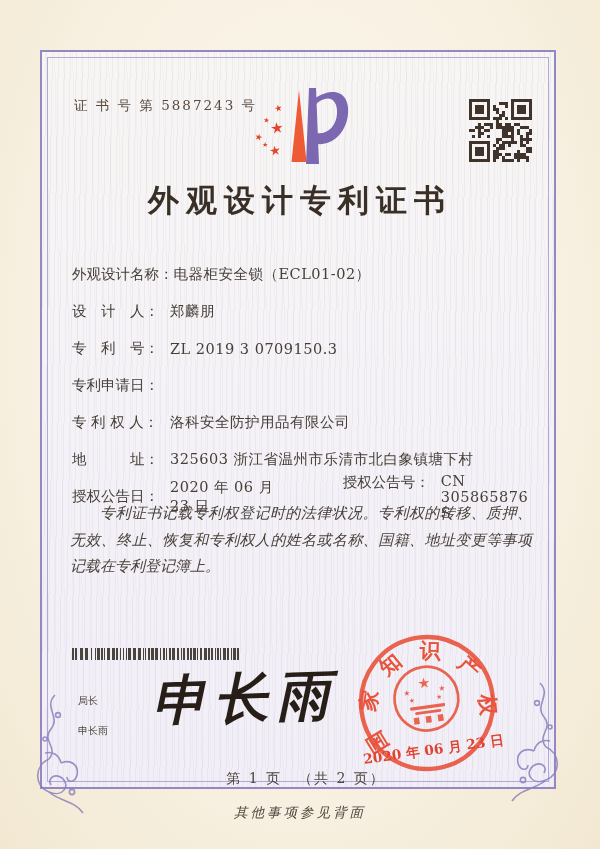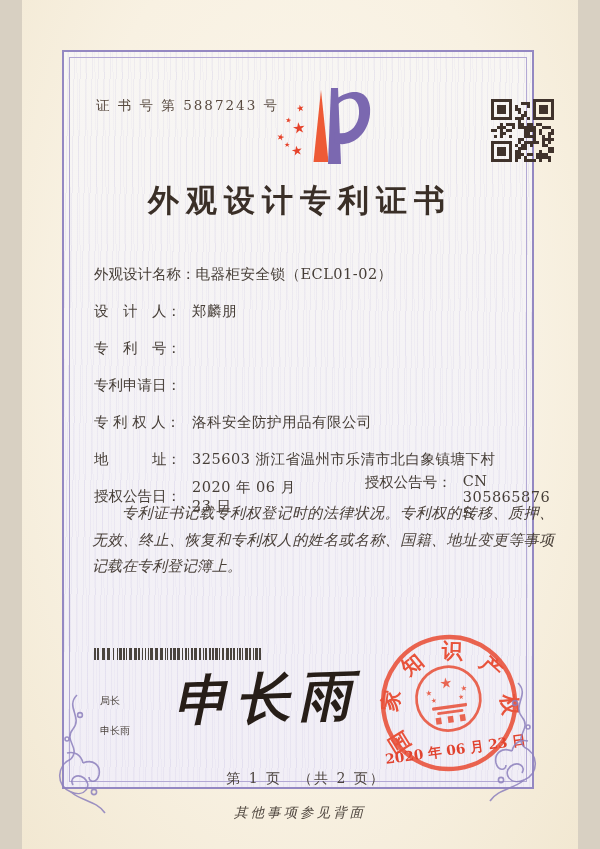--- a/index.html
+++ b/index.html
@@ -1,18 +1,18 @@
 <!DOCTYPE html>
 <html><head>
 <meta charset="utf-8">
 <style>
   html,body{margin:0;padding:0;background:#d8d0c2;}
   .paper{
     position:relative;
-    width:556px;height:849px;
+    width:600px;height:849px;
     margin:0 auto;
     background:
       radial-gradient(ellipse at 50% 40%, #fbf6ec 0%, #f8f1e2 60%, #f2e8d2 100%);
     overflow:hidden;
     font-family:"DejaVu Serif","Liberation Serif",serif;
   }
   
   .guilloche{
     position:absolute;left:40px;top:50px;right:44px;bottom:60px;
     background:
@@ -331,20 +331,21 @@
     <div class="frow">
       <span class="flabel">外观设计名称：</span>
       <span class="fvalue">电器柜安全锁（ECL01-02）</span>
     </div>
     <div class="frow">
       <span class="flabel">设　计　人：</span>
       <span class="fvalue">郑麟朋</span>
     </div>
     <div class="frow">
       <span class="flabel">专　利　号：</span>
+      <span class="fvalue">ZL 2019 3 0709150.3</span>
     </div>
     <div class="frow">
       <span class="flabel">专利申请日：</span>
     </div>
     <div class="frow">
       <span class="flabel">专 利 权 人：</span>
       <span class="fvalue">洛科安全防护用品有限公司</span>
     </div>
     <div class="frow">
       <span class="flabel">地　　　址：</span>

